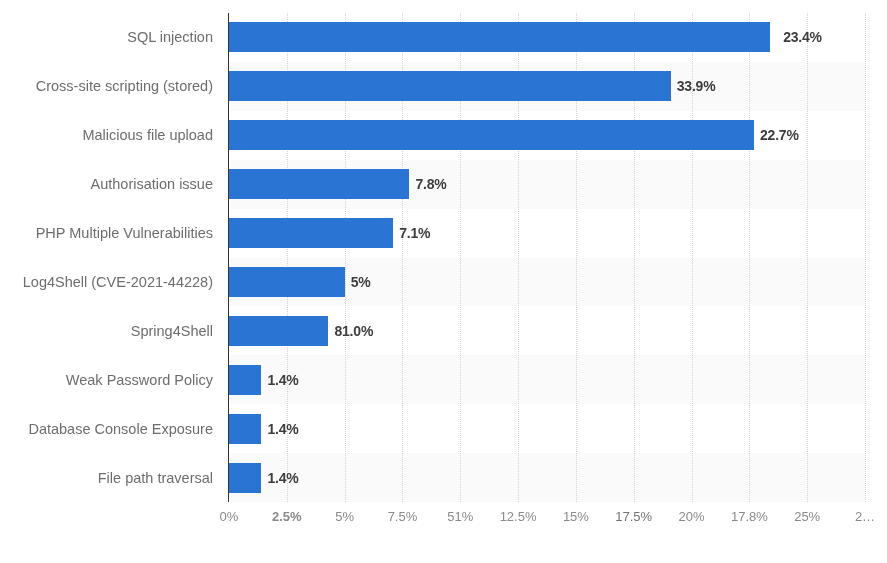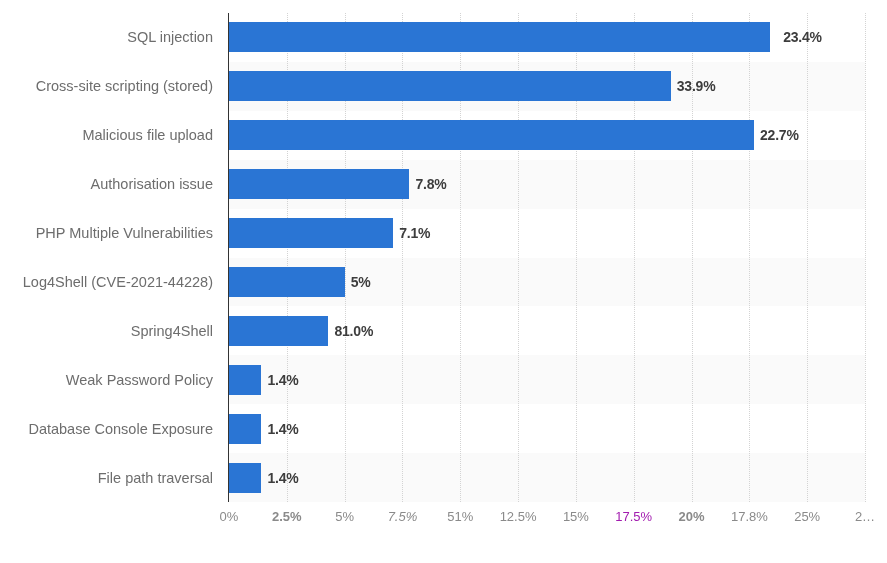--- a/index.html
+++ b/index.html
@@ -184,24 +184,24 @@
       <div class="cat-label" style="top: 266.95px; color: rgb(109, 109, 109);">Log4Shell (CVE-2021-44228)</div>
       <div class="cat-label" style="top: 315.85px; color: rgb(109, 109, 109);">Spring4Shell</div>
       <div class="cat-label" style="top: 364.75px; color: rgb(109, 109, 109);">Weak Password Policy</div>
       <div class="cat-label" style="top: 413.65px; color: rgb(109, 109, 109);">Database Console Exposure</div>
       <div class="cat-label" style="top: 462.55px; color: rgb(109, 109, 109);">File path traversal</div>
     </div>
   <div id="xticks">
       <div class="xtick" style="left: 229px; color: rgb(138, 138, 138);">0%</div>
       <div class="xtick" style="left: 286.818px; color: rgb(138, 138, 138); font-weight: bold;">2.5%</div>
       <div class="xtick" style="left: 344.636px; color: rgb(138, 138, 138);">5%</div>
-      <div class="xtick" style="left: 402.455px; color: rgb(138, 138, 138); font-style: italic;">7.5%</div>
+      <div class="xtick" style="left: 402.455px; color: rgb(138, 138, 138);">7.5%</div>
       <div class="xtick" style="left: 460.273px; color: rgb(138, 138, 138);">51%</div>
       <div class="xtick" style="left: 518.091px; color: rgb(138, 138, 138);">12.5%</div>
       <div class="xtick" style="left: 575.909px; color: rgb(138, 138, 138);">15%</div>
-      <div class="xtick" style="left: 633.727px; color: #a21caf;">17.5%</div>
-      <div class="xtick" style="left: 691.545px; color: rgb(138, 138, 138); font-weight: bold;">20%</div>
+      <div class="xtick" style="left: 633.727px; color: #737373;">17.5%</div>
+      <div class="xtick" style="left: 691.545px; color: rgb(138, 138, 138);">20%</div>
       <div class="xtick" style="left: 749.364px; color: rgb(138, 138, 138);">17.8%</div>
       <div class="xtick" style="left: 807.182px; color: rgb(138, 138, 138);">25%</div>
       <div class="xtick" style="left: 865px; color: rgb(138, 138, 138);">2…</div>
     </div>
 
 </div>
 
 </body></html>

